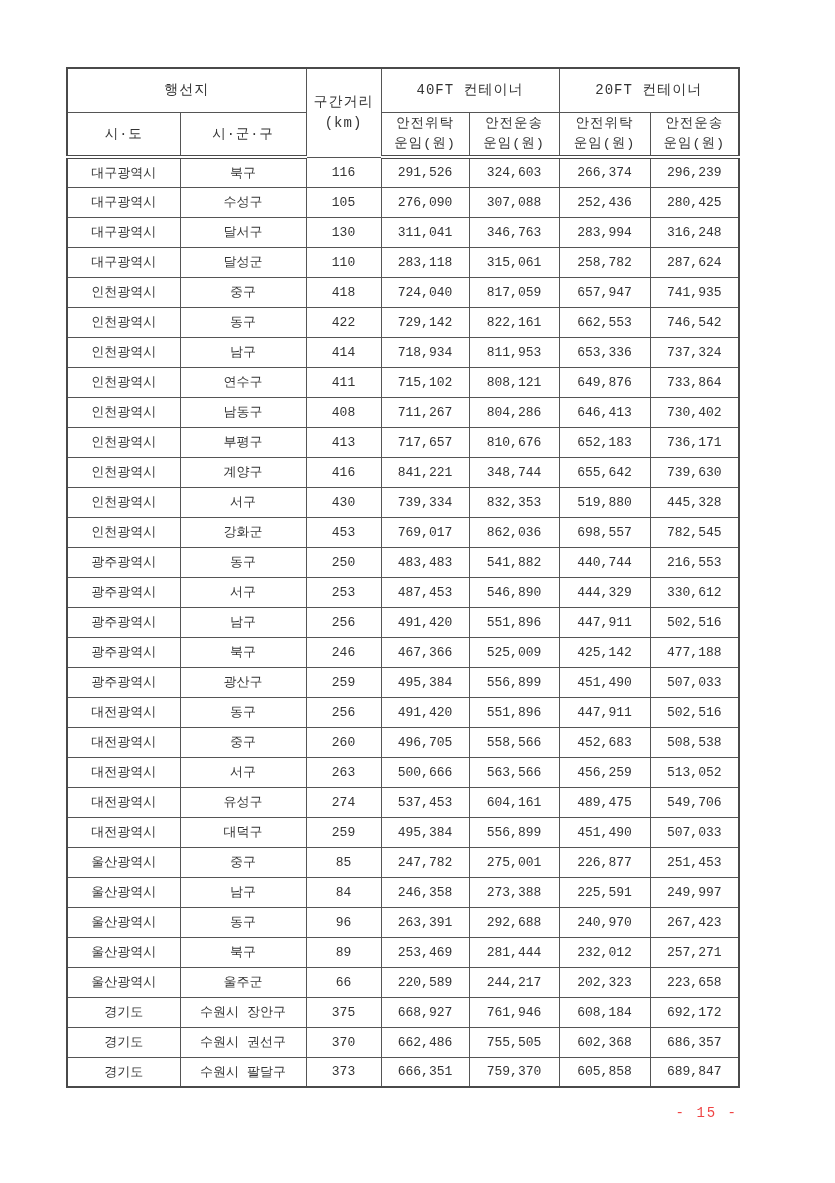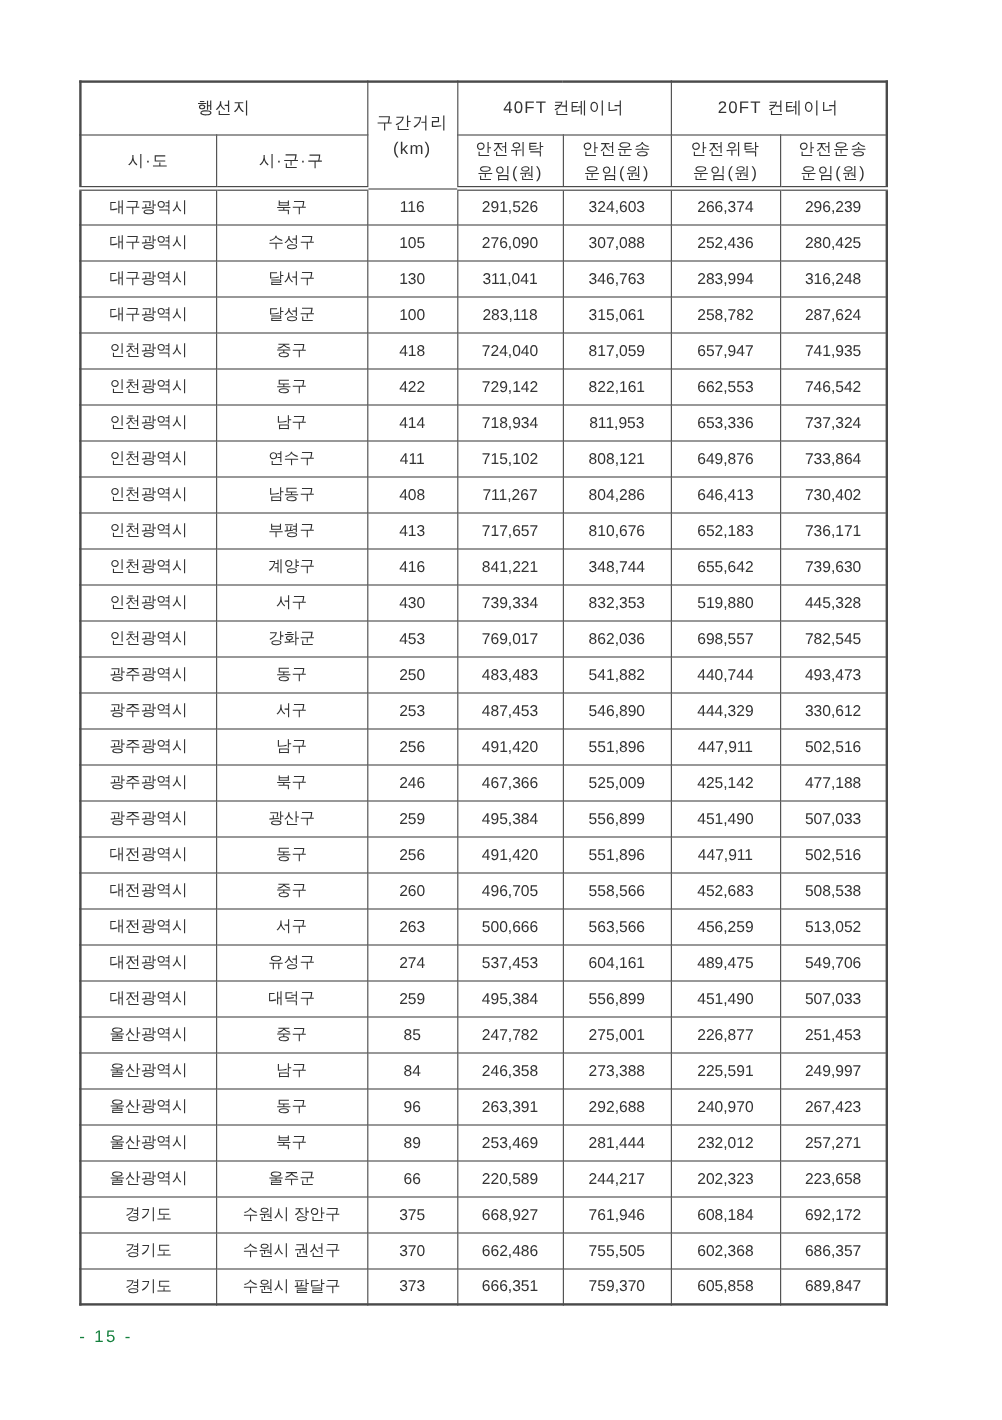--- a/index.html
+++ b/index.html
@@ -7,20 +7,21 @@
     width: 835px; height: 1183px;
     background: #ffffff;
     font-family: "Liberation Sans", "DejaVu Sans", sans-serif;
     color: #333333;
   }
   .page {
     position: relative;
     width: 835px; height: 1183px;
     background: #ffffff;
     overflow: hidden;
+    font-family: Liberation Mono, monospace;
   }
   table.rate-table {
     position: absolute;
     left: 66px; top: 67px;
     width: 672px;
     border-collapse: collapse;
     table-layout: fixed;
   }
   table.rate-table th,
   table.rate-table td {
@@ -37,23 +38,23 @@
   tr.header-row-1 th { height: 44px; font-size: 14px; letter-spacing: 1px; }
   tr.header-row-2 th { height: 45px; font-size: 13.5px; letter-spacing: 1px; }
   
   tr.header-row-2 th, th.rowspan-cell { border-bottom: 4px double #4a4a4a; }
   tbody td { height: 30px; font-size: 13px; }
   th .line { display: block; line-height: 1.45; }
   .footer {
     position: absolute;
     left: 66px; top: 1105px;
     width: 672px;
-    text-align: left;
+    text-align: right;
     font-size: 14px;
-    color: #15803d;
+    color: #ef4444;
     letter-spacing: 2px;
   }
 </style>
 </head>
 <body>
 
 <div class="page">
 
   <table class="rate-table">
     <colgroup>
@@ -120,21 +121,21 @@
           <td>달서구</td>
           <td>130</td>
           <td>311,041</td>
           <td>346,763</td>
           <td>283,994</td>
           <td>316,248</td>
         </tr>
         <tr>
           <td>대구광역시</td>
           <td>달성군</td>
-          <td>100</td>
+          <td>110</td>
           <td>283,118</td>
           <td>315,061</td>
           <td>258,782</td>
           <td>287,624</td>
         </tr>
         <tr>
           <td>인천광역시</td>
           <td>중구</td>
           <td>418</td>
           <td>724,040</td>
@@ -214,21 +215,21 @@
           <td>698,557</td>
           <td>782,545</td>
         </tr>
         <tr>
           <td>광주광역시</td>
           <td>동구</td>
           <td>250</td>
           <td>483,483</td>
           <td>541,882</td>
           <td>440,744</td>
-          <td>493,473</td>
+          <td>216,553</td>
         </tr>
         <tr>
           <td>광주광역시</td>
           <td>서구</td>
           <td>253</td>
           <td>487,453</td>
           <td>546,890</td>
           <td>444,329</td>
           <td>330,612</td>
         </tr>

